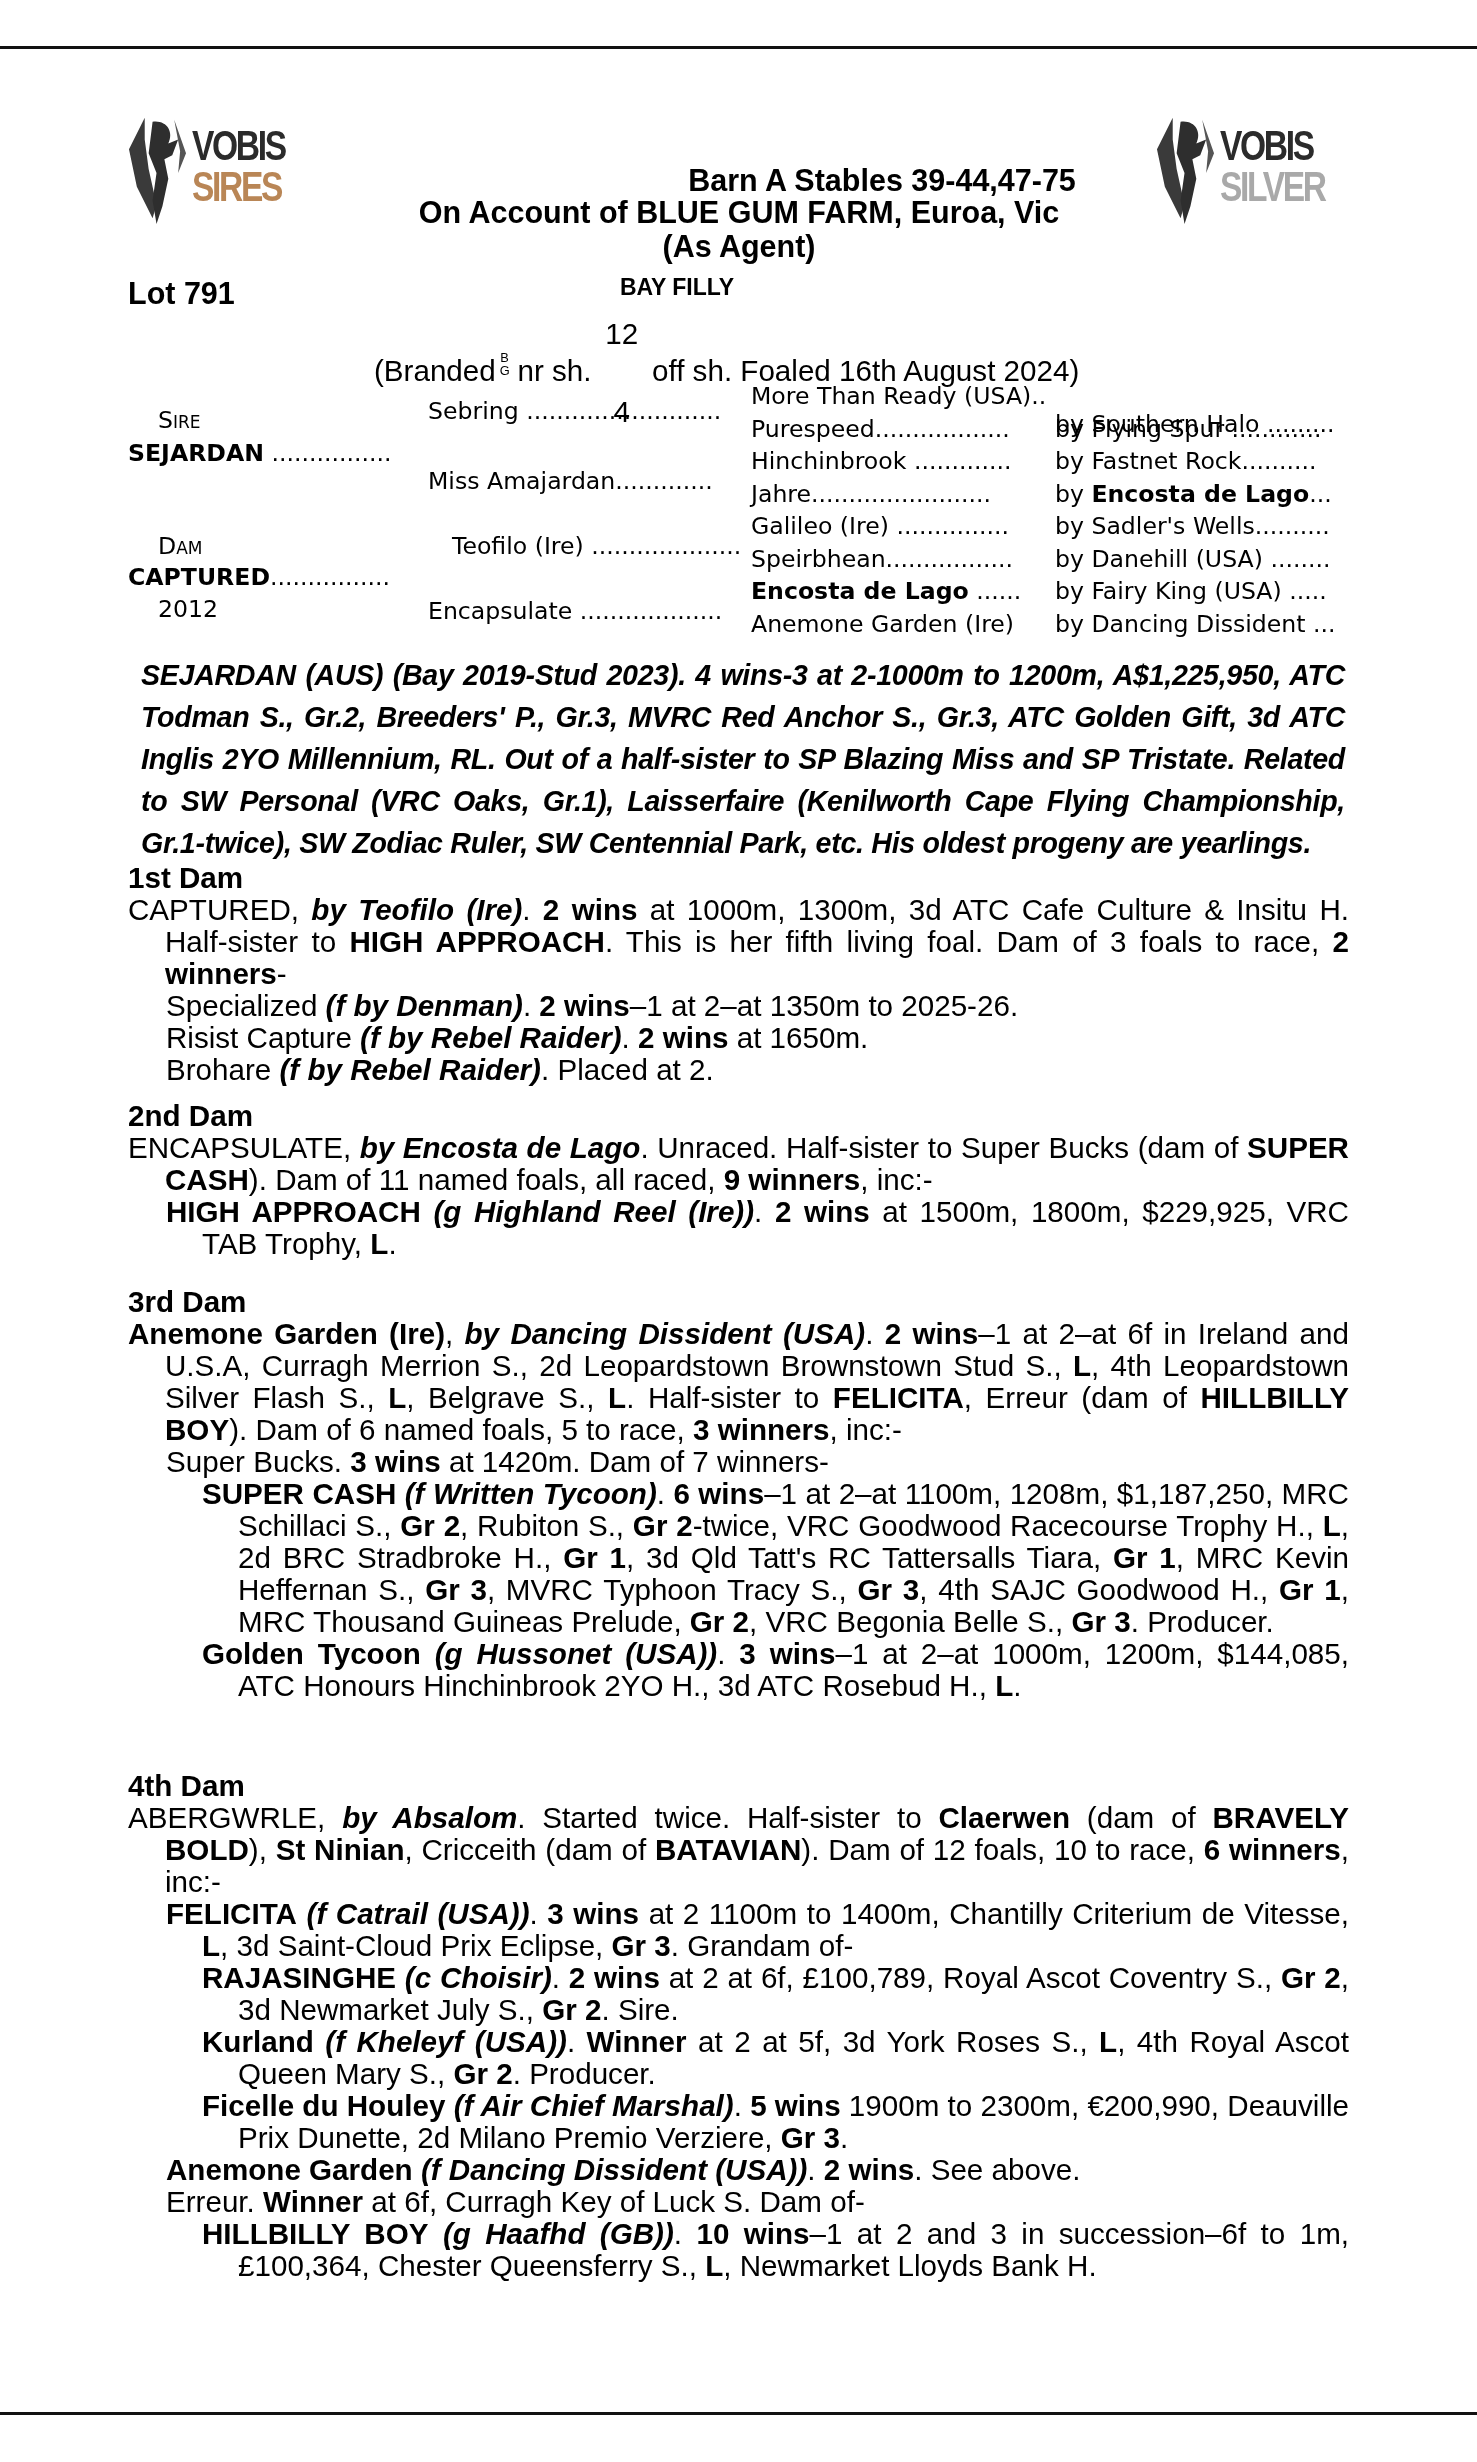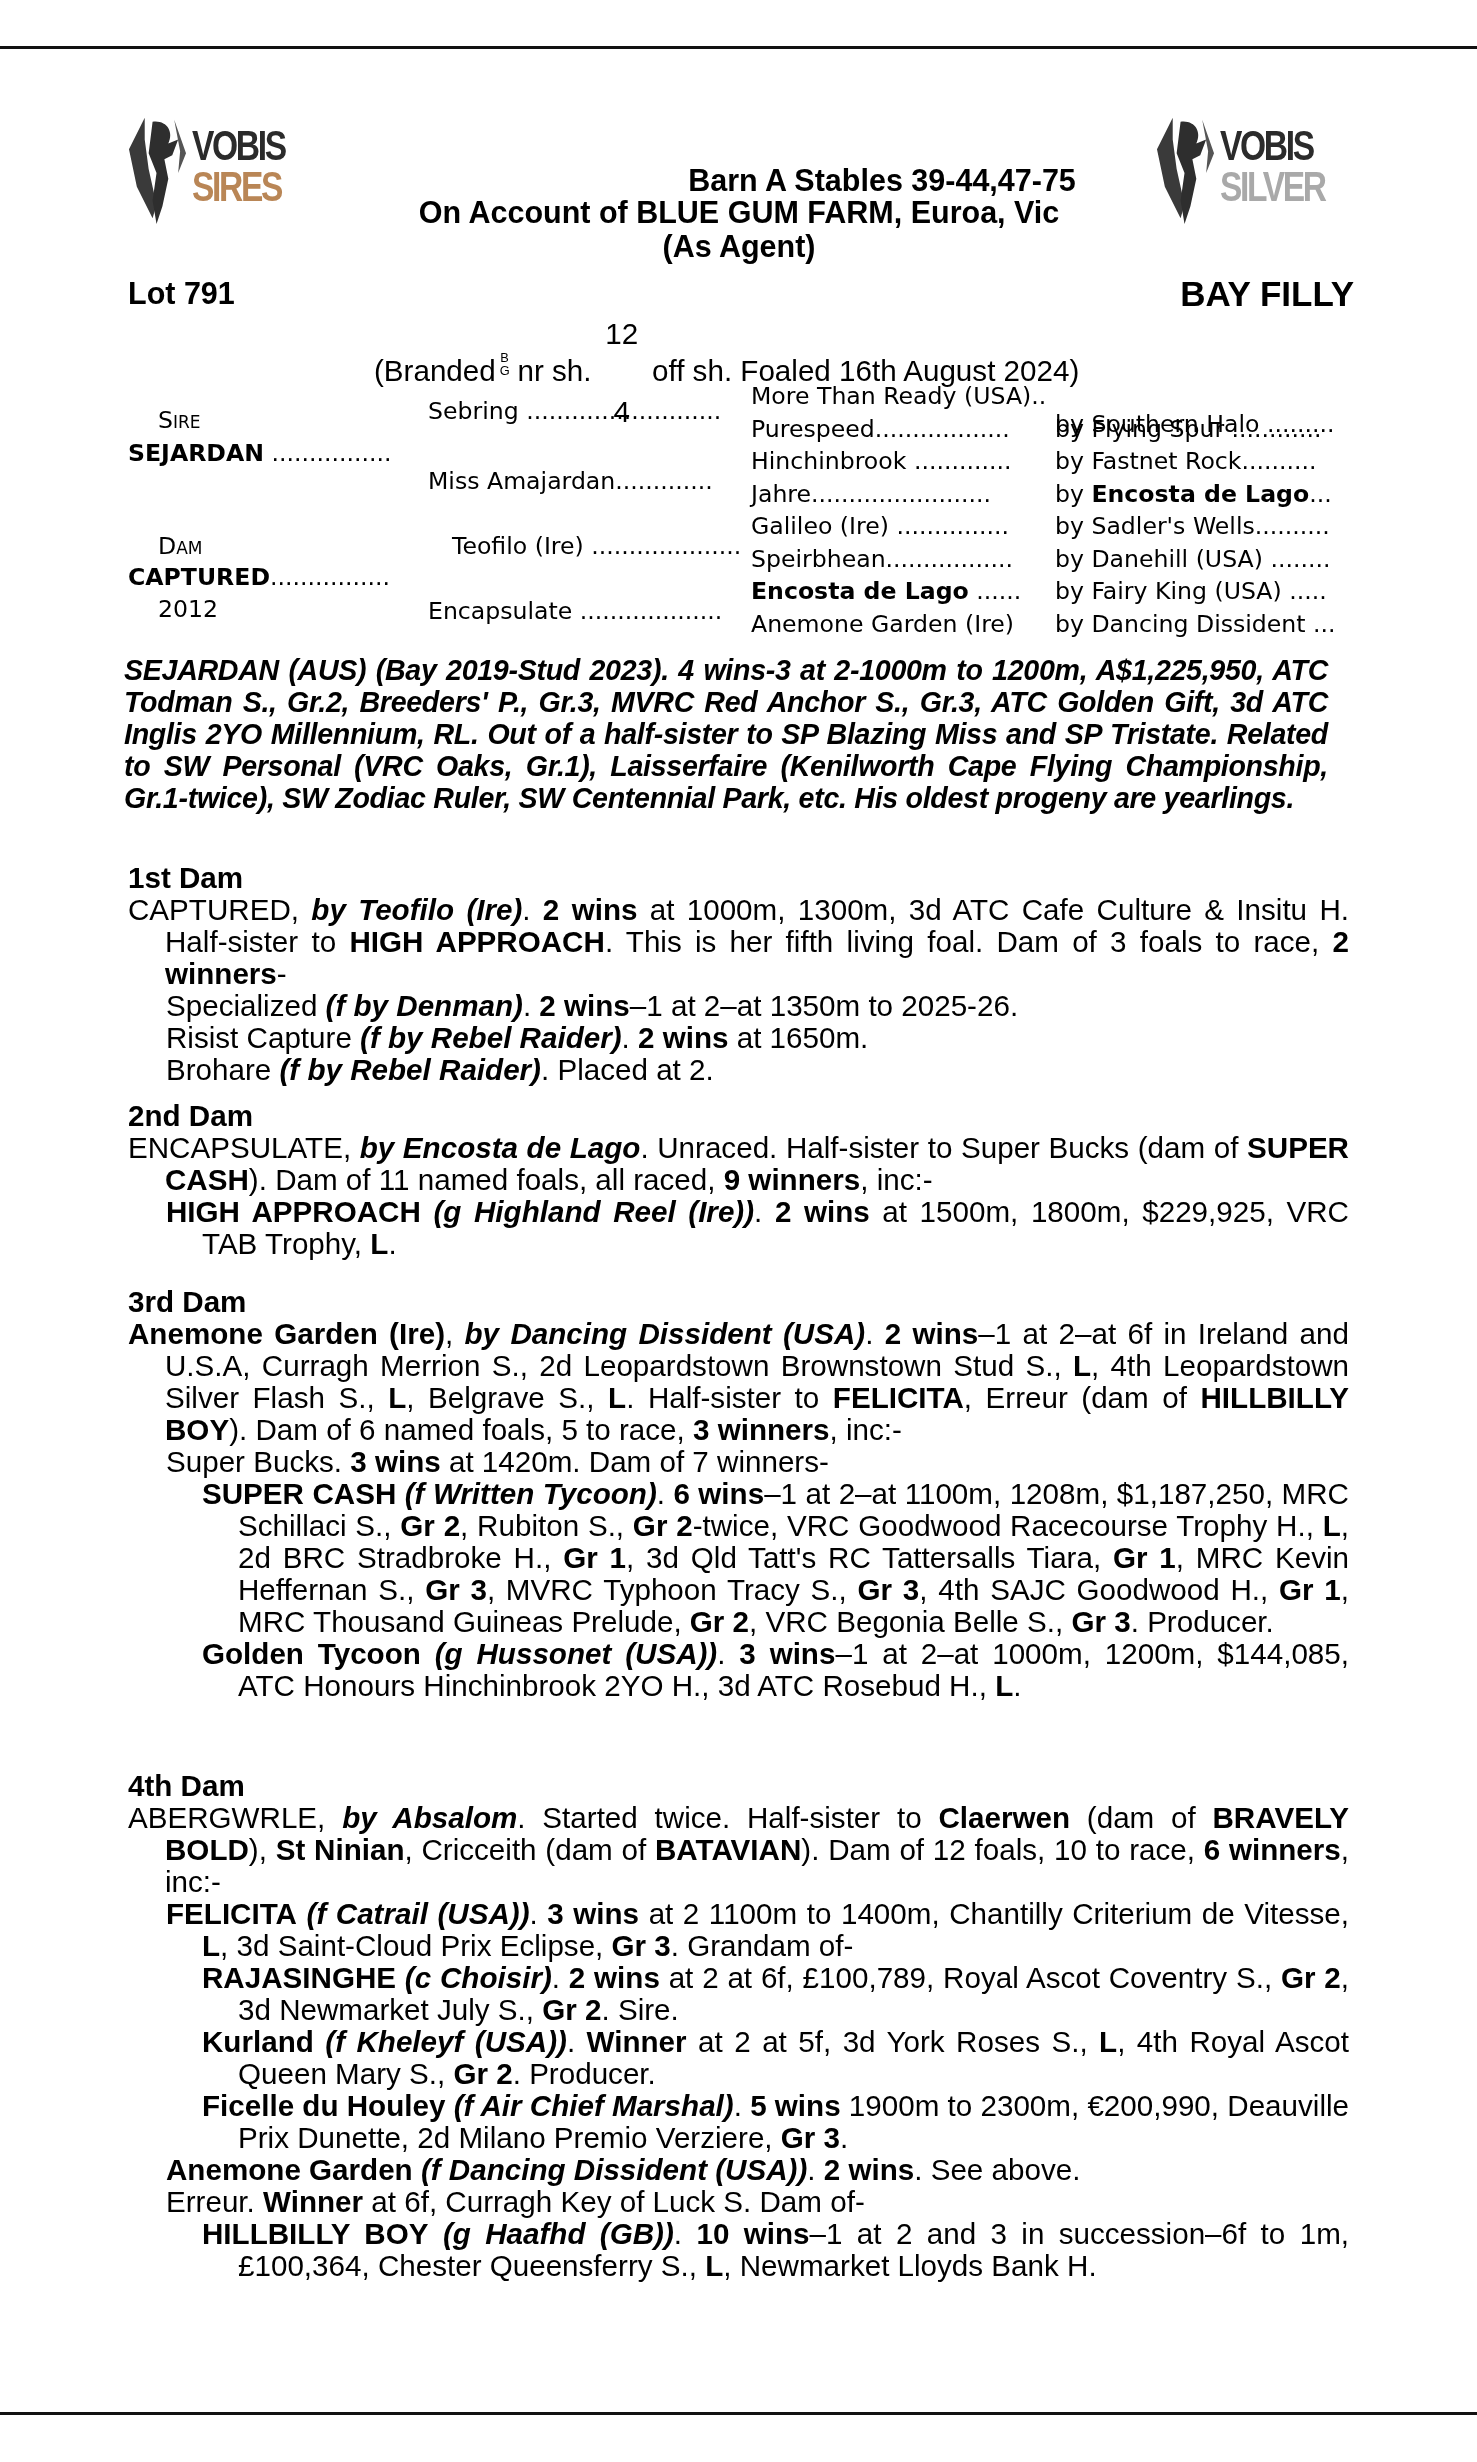--- a/index.html
+++ b/index.html
@@ -27,41 +27,41 @@
   .logo.right .word2 { color: #a9a9a9; }
 
   
   .hdr { position: absolute; left: 0; width: 1478px; text-align: center;
          font-family: "Liberation Sans", sans-serif; font-weight: bold; font-size: 30.5px; }
   .hdr.barn { top: 163px; left: 143px; }
   .hdr.account { top: 195px; }
   .hdr.agent { top: 229px; }
   .lot { position: absolute; left: 128px; top: 276px; font-family: "Liberation Sans", sans-serif;
          font-weight: bold; font-size: 30.5px; }
-  .horse-title { position: absolute; left: 0; width: 1354px; top: 274px; text-align: right;
-         font-family: "Liberation Sans", sans-serif; font-weight: bold; font-size: 35px; }
+  .horse-title { position: absolute; left: 0; width: 1354px; top: 274px; text-align: center;
+         font-family: "Liberation Sans", sans-serif; font-weight: bold; font-size: 23px; }
   .brand-line { position: absolute; left: 374px; top: 317px; font-family: "Liberation Sans", sans-serif;
          font-size: 29.6px; white-space: nowrap; display: flex; align-items: center; }
   .brand-mark { display: inline-flex; flex-direction: column; font-size: 12.8px; line-height: 12.8px;
          margin: 0 7.9px 0 3.9px; position: relative; top: -5.9px; text-align: center; }
   .frac { display: inline-flex; flex-direction: column; text-align: center; line-height: 29.6px;
          margin: 0 13.8px 0 13.8px; position: relative; top: 2px; gap: 48px; }
 
   
   .ped { position: absolute; top: 384px; left: 0; width: 1478px; height: 261px;
          font-family: "DejaVu Sans", sans-serif; font-size: 23.6px; }
   .ped .cell { position: absolute; white-space: nowrap; }
   .sc { font-variant: small-caps; text-align: center; }
   .b { font-weight: bold; }
   .i { font-style: italic; font-weight: bold; }
 
   
-  .summary { position: absolute; left: 124px; top: 654px; width: 1204px;
+  .summary { position: absolute; left: 141px; top: 654px; width: 1204px;
     font-family: "Liberation Sans", sans-serif; font-weight: bold; font-style: italic;
-    font-size: 28.6px; line-height: 32px; text-align: justify; letter-spacing: -0.3px; }
+    font-size: 28.6px; line-height: 42px; text-align: justify; letter-spacing: -0.3px; }
 
   
   .section { position: absolute; left: 128px; width: 1221px;
     font-family: "Liberation Sans", sans-serif; font-size: 29.6px; line-height: 32px; }
   .section .heading { font-weight: bold; }
   .para { text-align: justify; text-align-last: left; }
   .l0 { padding-left: 37px; text-indent: -37px; }
   .l1 { padding-left: 74px; text-indent: -36px; }
   .l2 { padding-left: 110px; text-indent: -36px; }
 </style>

